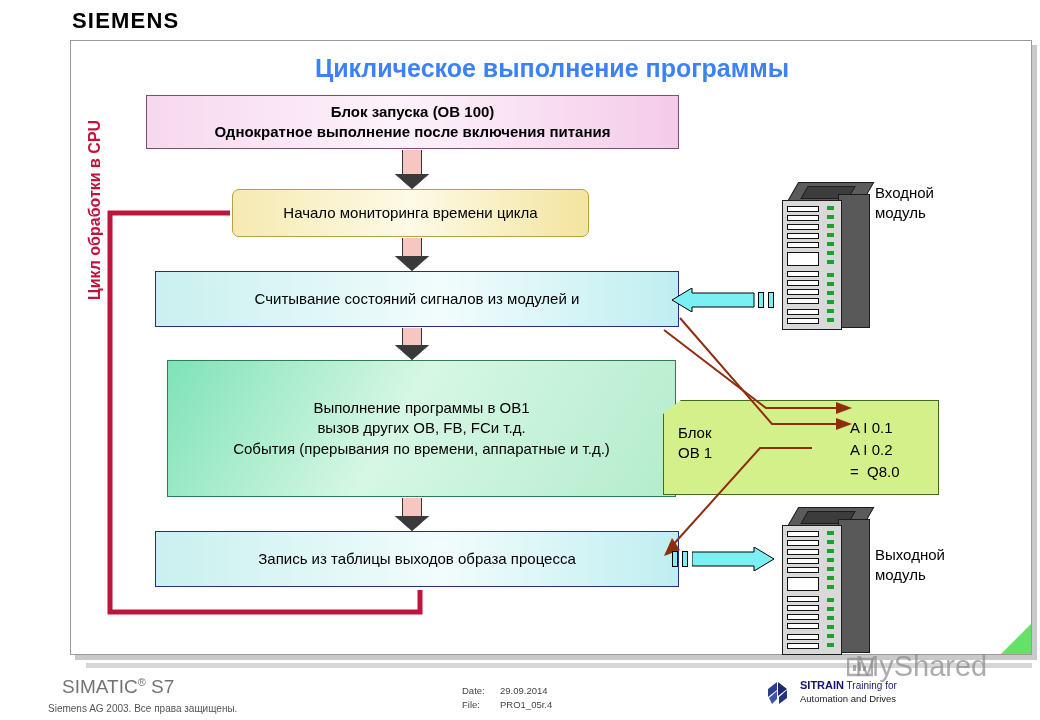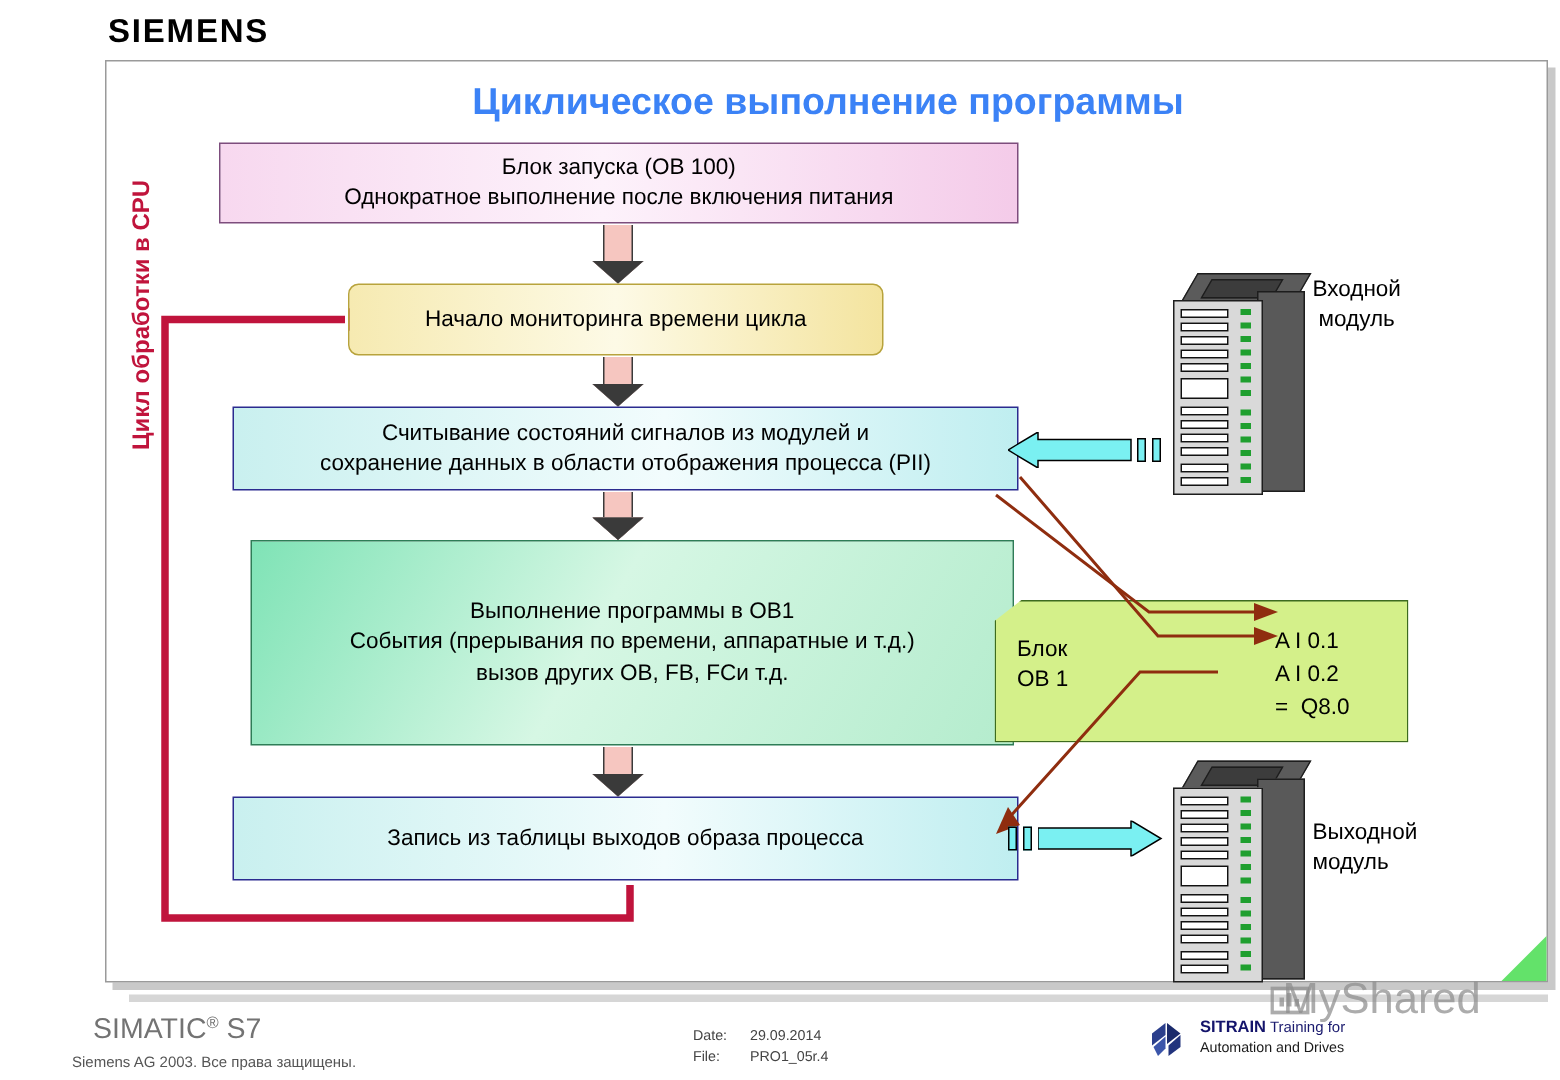--- a/index.html
+++ b/index.html
@@ -42,20 +42,21 @@
   
   .blk{position:absolute;box-sizing:border-box;display:flex;
        align-items:center;justify-content:center;text-align:center;
        line-height:1.35;color:#000;}
 
   .blk-start{
     left:146px;top:95px;width:533px;height:54px;
     border:1px solid #7d4d7d;
     background:linear-gradient(90deg,#f7d8ef 0%,#fdf2fb 48%,#f4cbe9 100%);
     font-size:15px;
+    font-weight:bold;
   }
   .blk-watch{
     left:232px;top:189px;width:357px;height:48px;
     border:1px solid #b8a33c;border-radius:7px;
     background:linear-gradient(90deg,#f6eab1 0%,#fdfae6 50%,#f4e49f 100%);
     font-size:15px;
   }
   .blk-read{
     left:155px;top:271px;width:524px;height:56px;
     border:1px solid #2b2b8f;
@@ -236,34 +237,33 @@
   </div>
 
   <div class="parrow" style="left:395px;top:238px;">
     <div class="shaft" style="height:18px;"></div>
     <div class="head"></div>
   </div>
 
   <div class="blk blk-read">
     <div>
       <div>Считывание состояний сигналов из модулей и</div>
-      <div>сохранение данных в области отображения процесса (PII)</div>
     </div>
   </div>
 
   <div class="parrow" style="left:395px;top:328px;">
     <div class="shaft" style="height:17px;"></div>
     <div class="head"></div>
   </div>
 
   <div class="blk blk-ob1">
     <div>
       <div>Выполнение программы в OB1</div>
+      <div>вызов других OB, FB, FCи т.д.</div>
       <div>События (прерывания по времени, аппаратные и т.д.)</div>
-      <div>вызов других OB, FB, FCи т.д.</div>
     </div>
   </div>
 
   <div class="parrow" style="left:395px;top:498px;">
     <div class="shaft" style="height:18px;"></div>
     <div class="head"></div>
   </div>
 
   <div class="blk blk-write">
     <div>
@@ -332,21 +332,21 @@
       <div class="led" style="top:50px;"></div>
       <div class="led" style="top:59px;"></div>
       <div class="led" style="top:72px;"></div>
       <div class="led" style="top:81px;"></div>
       <div class="led" style="top:90px;"></div>
       <div class="led" style="top:99px;"></div>
       <div class="led" style="top:108px;"></div>
       <div class="led" style="top:117px;"></div>
     </div>
   </div>
-  <div class="mod-label" style="left:875px;top:183px;text-align:center;">
+  <div class="mod-label" style="left:875px;top:183px;">
     <div>Входной</div>
     <div>модуль</div>
   </div>
 
   <div class="module" style="left:782px;top:507px;">
     <div class="mod-top"></div>
     <div class="mod-top-inner"></div>
     <div class="mod-side"></div>
     <div class="mod-face">
       <div class="term" style="top:5px;"></div>

